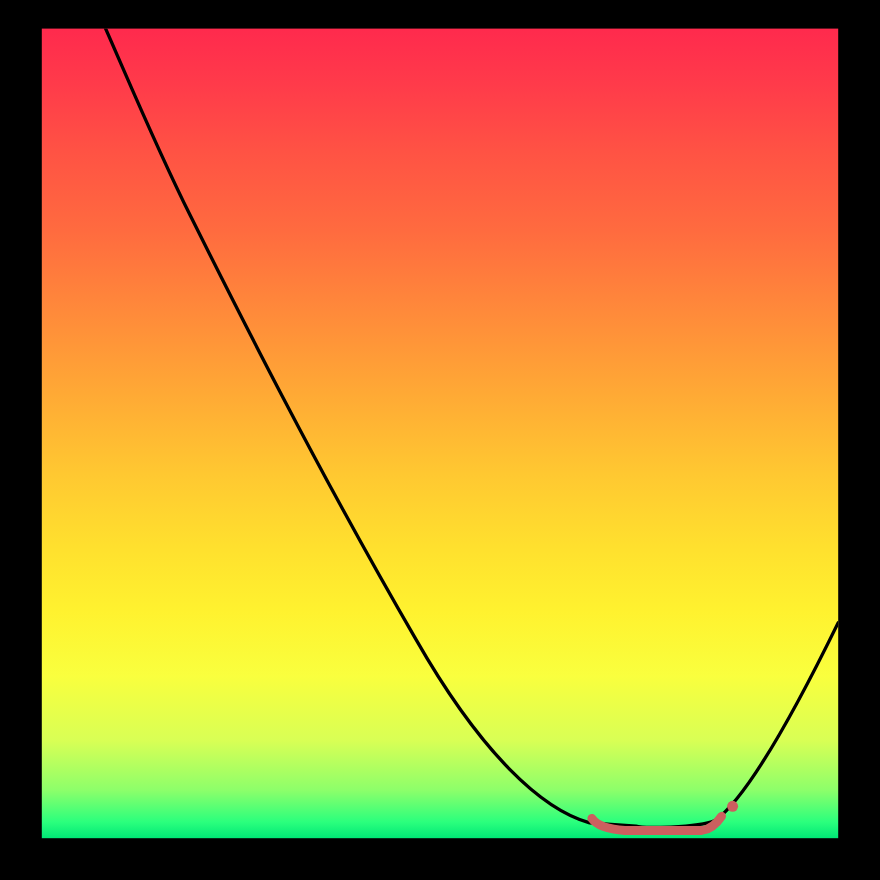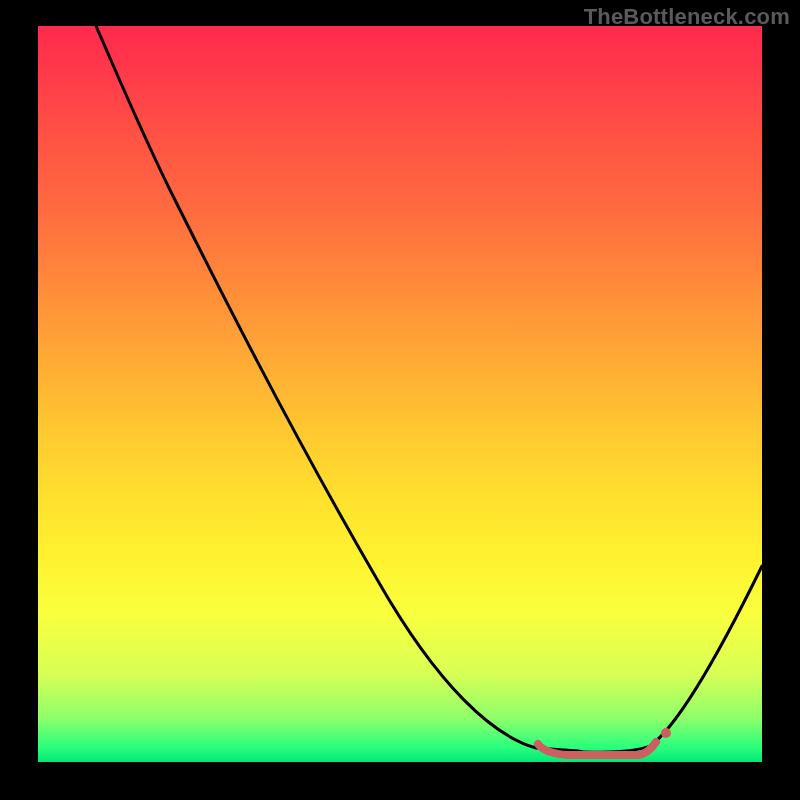--- a/index.html
+++ b/index.html
@@ -59,21 +59,20 @@
     position: absolute;
     inset: 0;
     width: 100%;
     height: 100%;
   }
 </style>
 </head>
 <body>
 
 <div class="frame">
-  <div class="watermark">TheBottleneck.com</div>
 
   <div class="plot">
     <div class="gradient"></div>
 
     <svg class="curve" viewBox="0 0 724 736" preserveAspectRatio="none">
       <path d="M 58 0
                C 80 50, 105 110, 135 170
                C 175 250, 250 400, 340 555
                C 400 660, 455 710, 498 722
                L 540 725

